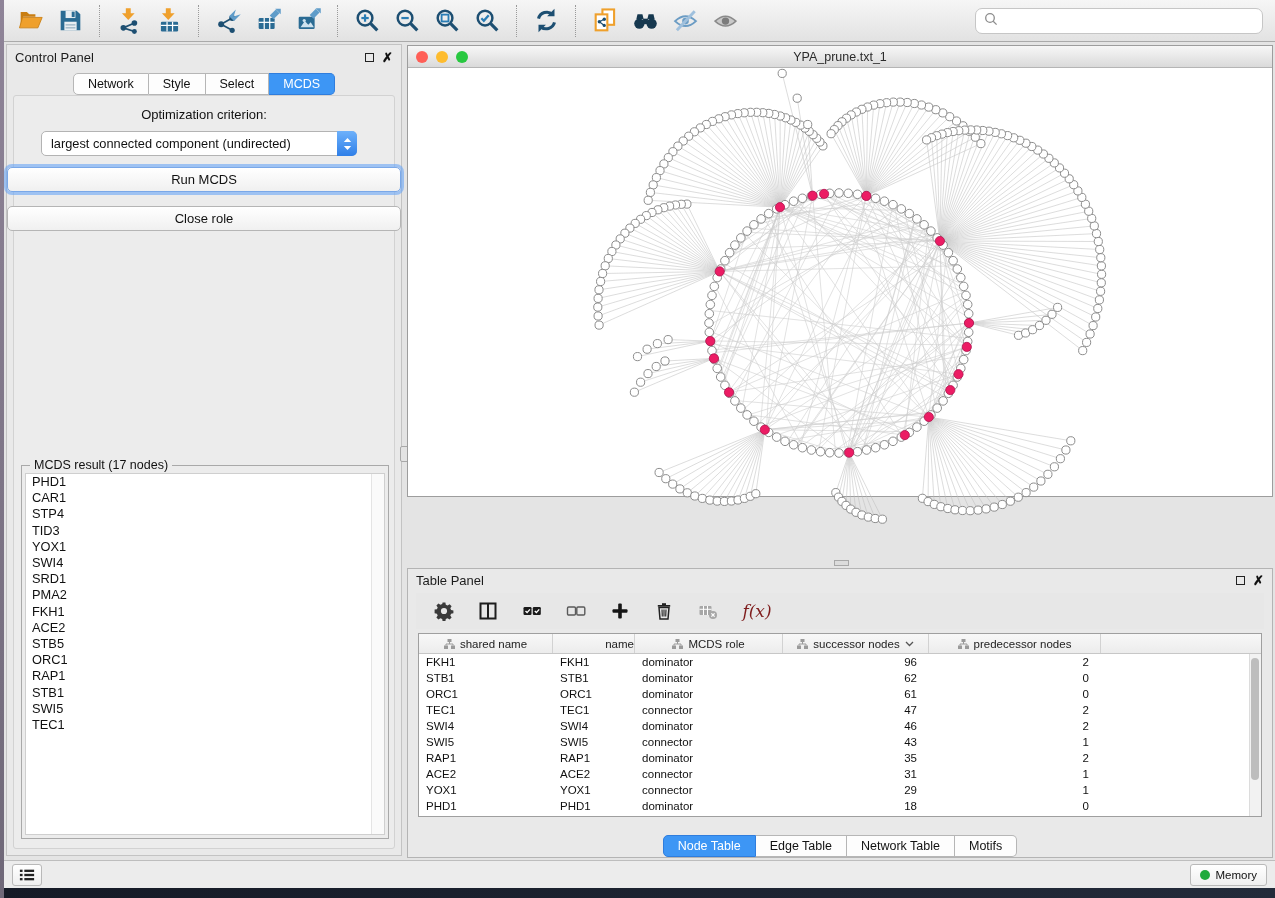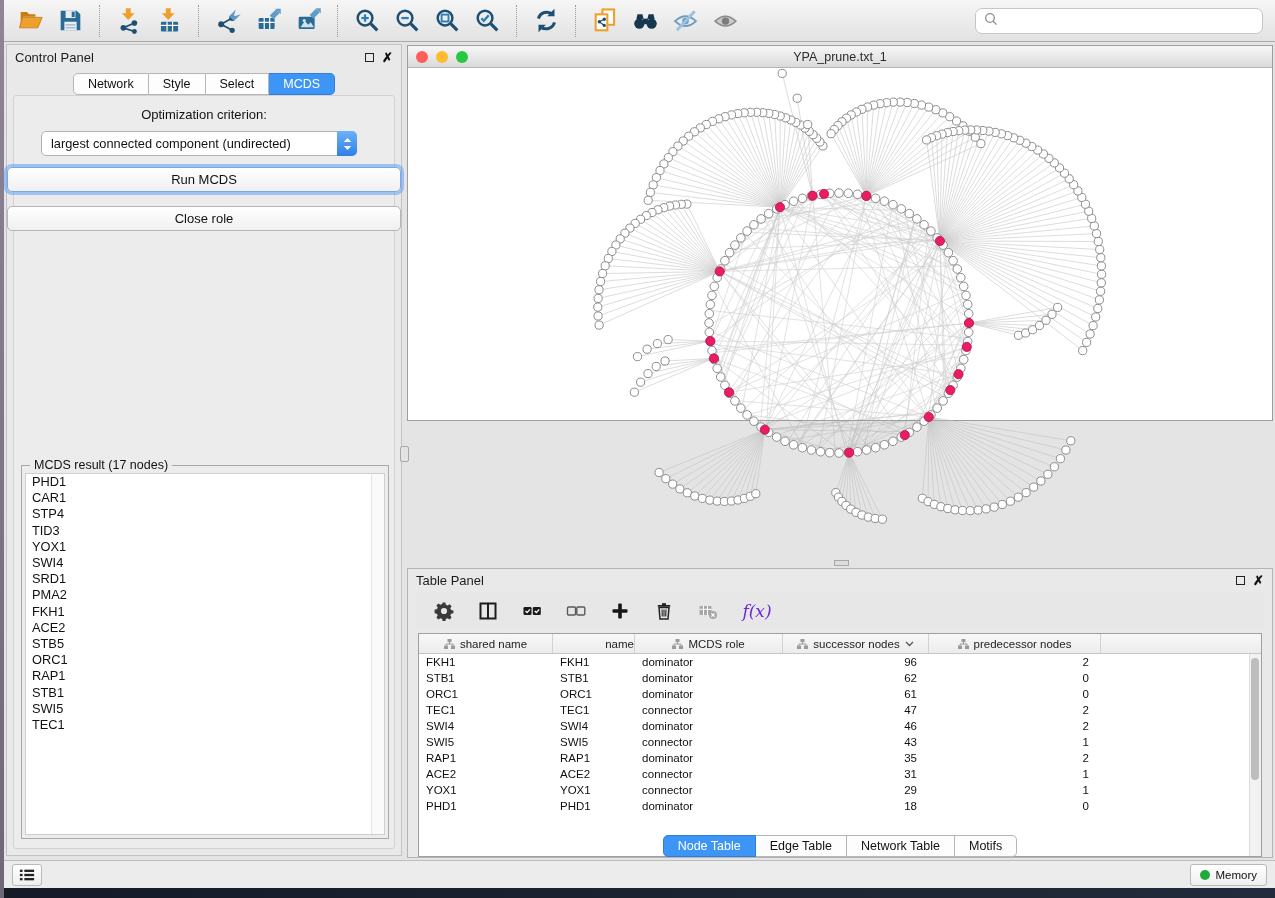--- a/index.html
+++ b/index.html
@@ -58,38 +58,38 @@
   #result-list .row { font-size:12.8px; line-height:16.2px; padding-left:6px; color:#111; cursor:default; }
   #result-scroll { position:absolute; right:0; top:0; bottom:0; width:13px; background:#fafafa; border-left:1px solid #e4e4e4; }
 
   
   #grab-v { position:absolute; left:396px; top:446px; width:9px; height:16px; background:#e3e3e3;
     border:1px solid #a8a8a8; border-radius:2px; cursor:col-resize; }
   #grab-h { position:absolute; left:830px; top:560px; width:15px; height:6px; background:#dcdcdc;
     border:1px solid #a8a8a8; cursor:row-resize; }
 
   
-  #network-panel { position:absolute; left:403px; top:45px; width:866px; height:376px;
+  #network-panel { position:absolute; left:403px; top:45px; width:866px; height:452px;
     background:#fff; border:1px solid #9d9d9d; }
   #net-titlebar { height:22px; background:linear-gradient(#f7f7f7,#dadada); border-bottom:1px solid #b5b5b5;
     display:flex; align-items:center; position:relative; }
   .light { width:12px; height:12px; border-radius:50%; margin-left:8px; display:inline-block; cursor:pointer; }
   #net-title { position:absolute; left:0; right:0; text-align:center; font-size:12.5px; color:#2b2b2b; }
   #net-canvas { display:block; }
 
   
   #table-panel { position:absolute; left:403px; top:568px; width:866px; height:290px;
     background:#e9e9e9; border:1px solid #b4b4b4; }
   #tbl-toolbar { position:absolute; left:8px; right:8px; top:24px; height:36px; background:#e7e7e7;
     display:flex; align-items:center; gap:20px; padding-left:16px; }
   .ttb-btn { border:none; background:transparent; width:24px; height:26px; display:flex;
     align-items:center; justify-content:center; cursor:pointer; }
   .ttb-btn svg { width:20px; height:20px; }
-  .fx-txt { font-family:"DejaVu Serif",serif; font-style:italic; font-size:17px; color:#6d28d9; }
-  #tbl-wrap { position:absolute; left:10px; right:10px; top:64px; height:224px; background:#fff; border:1px solid #9f9f9f; }
+  .fx-txt { font-family:"DejaVu Serif",serif; font-style:italic; font-size:17px; color:#7f1d1d; }
+  #tbl-wrap { position:absolute; left:10px; right:10px; top:64px; height:184px; background:#fff; border:1px solid #9f9f9f; }
   #tbl-head { display:flex; height:20px; background:linear-gradient(#f8f8f8,#ececec); border-bottom:1px solid #c7c7c7; }
   .th { display:flex; align-items:center; justify-content:center; gap:5px; font-size:11.5px; color:#222;
     border-right:1px solid #d2d2d2; cursor:pointer; overflow:hidden; }
   .tr { display:flex; height:16px; cursor:default; }
   .td { font-size:11.5px; color:#111; line-height:16px; overflow:hidden; white-space:nowrap; }
   .td.l { padding-left:7px; text-align:left; }
   .td.r { padding-right:12px; text-align:right; }
   #tbl-scroll { position:absolute; right:0; top:20px; bottom:0; width:12px; background:#f2f2f2; border-left:1px solid #dcdcdc; }
   #tbl-thumb { position:absolute; left:1px; top:4px; width:8px; height:122px; background:#bdbdbd; border-radius:4px; cursor:pointer; }
   #tbl-tabs { position:absolute; left:0; right:0; top:266px; display:flex; justify-content:center; }

